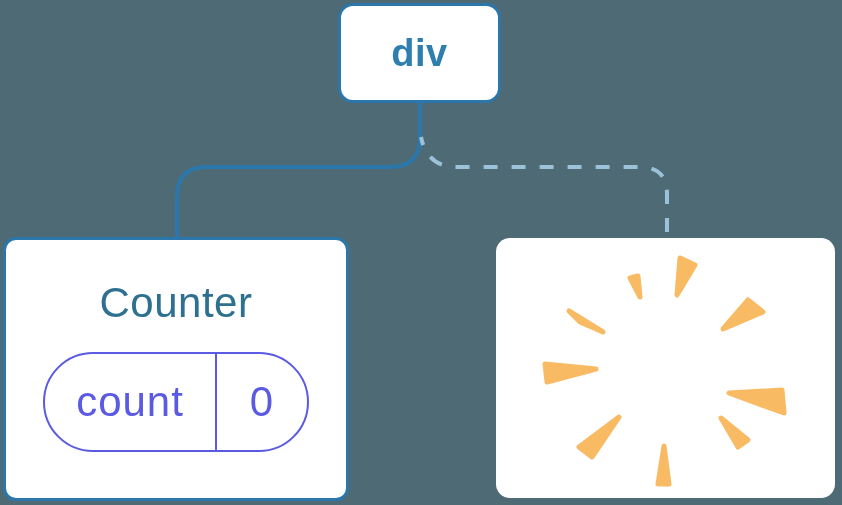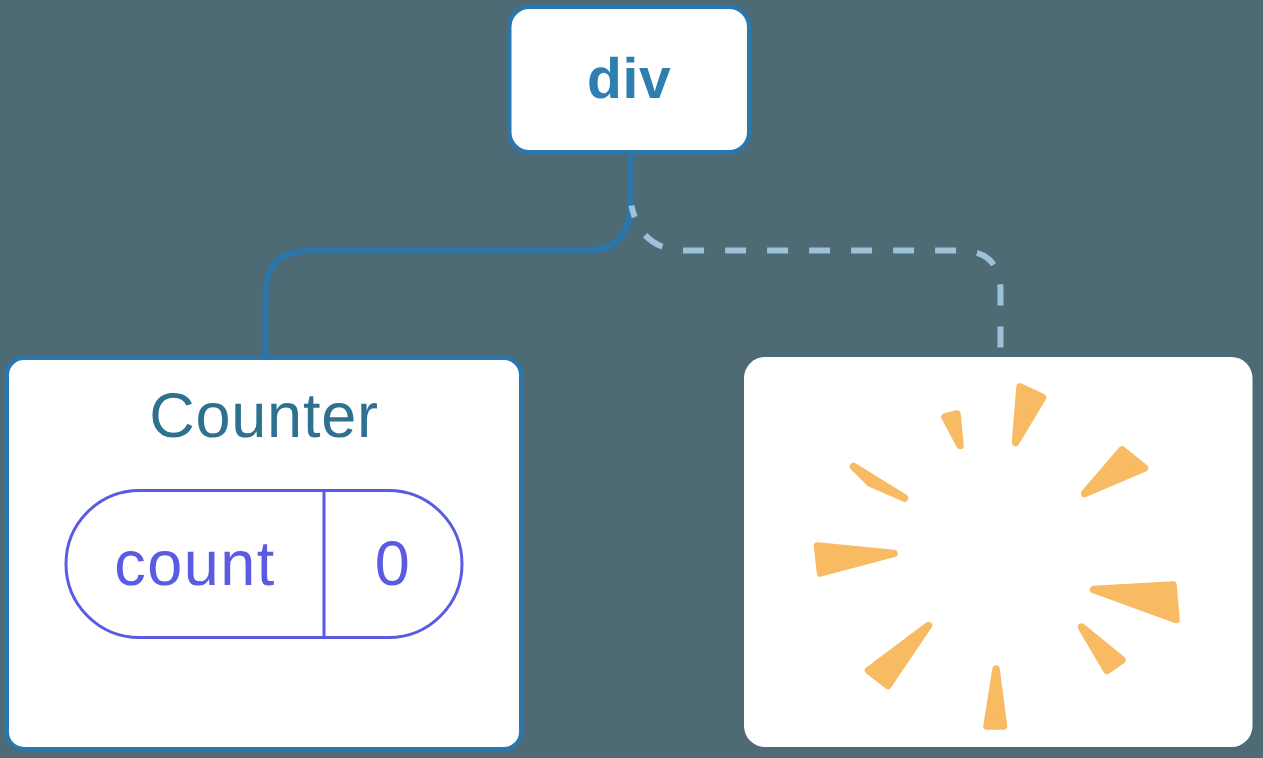--- a/index.html
+++ b/index.html
@@ -50,21 +50,21 @@
     height: 264px;
     box-sizing: border-box;
     background: #ffffff;
     border: 3px solid #2b77ab;
     border-radius: 13px;
     display: flex;
     flex-direction: column;
     align-items: center;
   }
   .counter-title {
-    margin-top: 14px;
+    margin-top: 40px;
     font-size: 42px;
     line-height: 1.1;
     color: #2d7090;
     letter-spacing: 0.5px;
   }
   .state-pill {
     margin-top: 26px;
     width: 266px;
     height: 100px;
     box-sizing: border-box;

